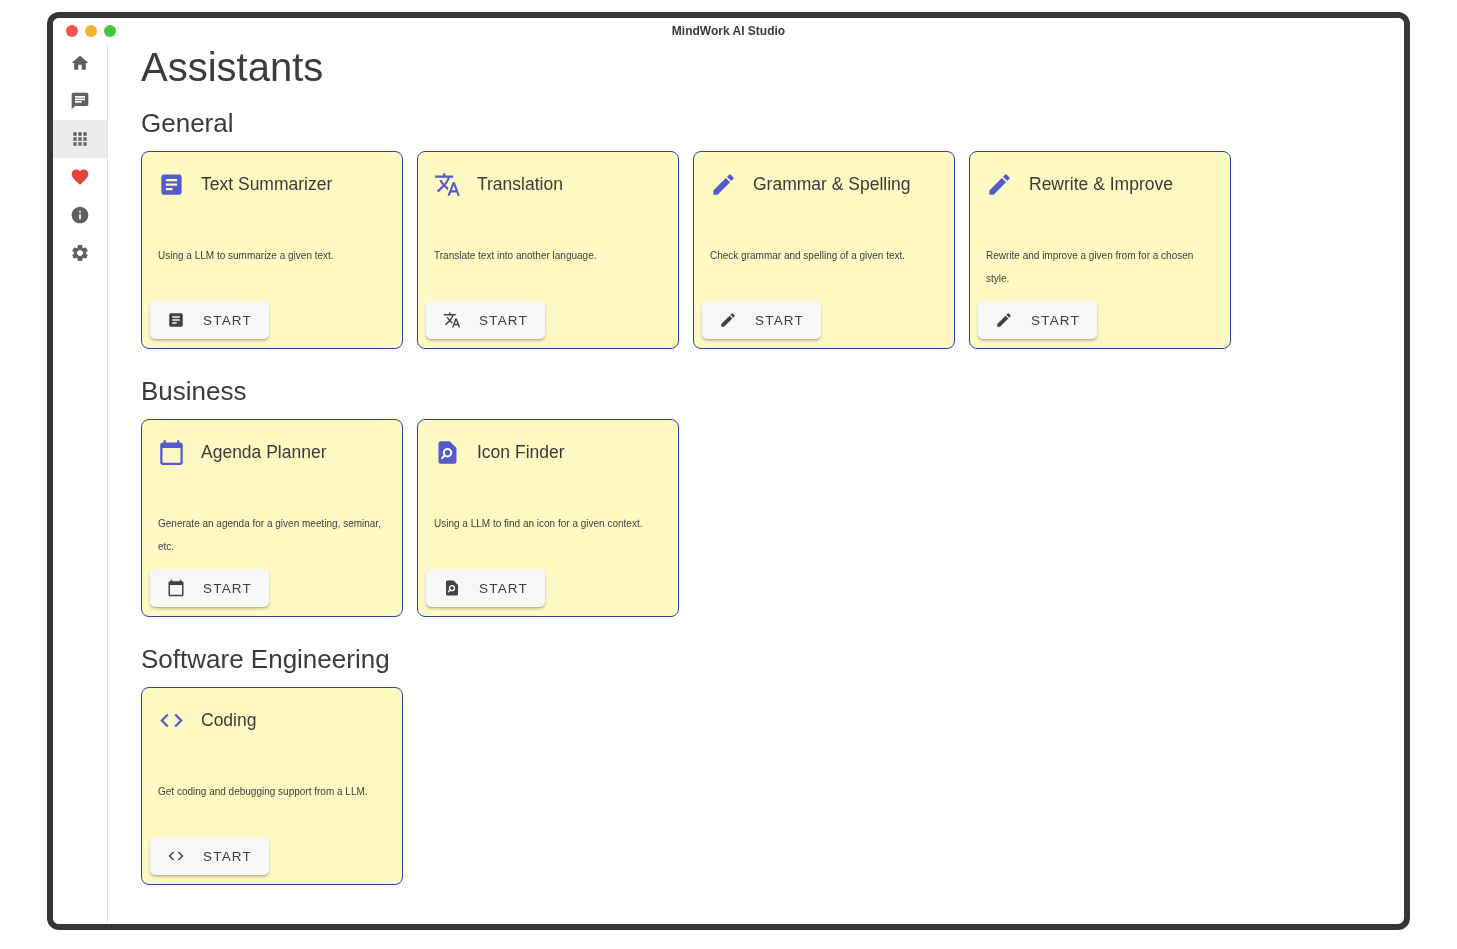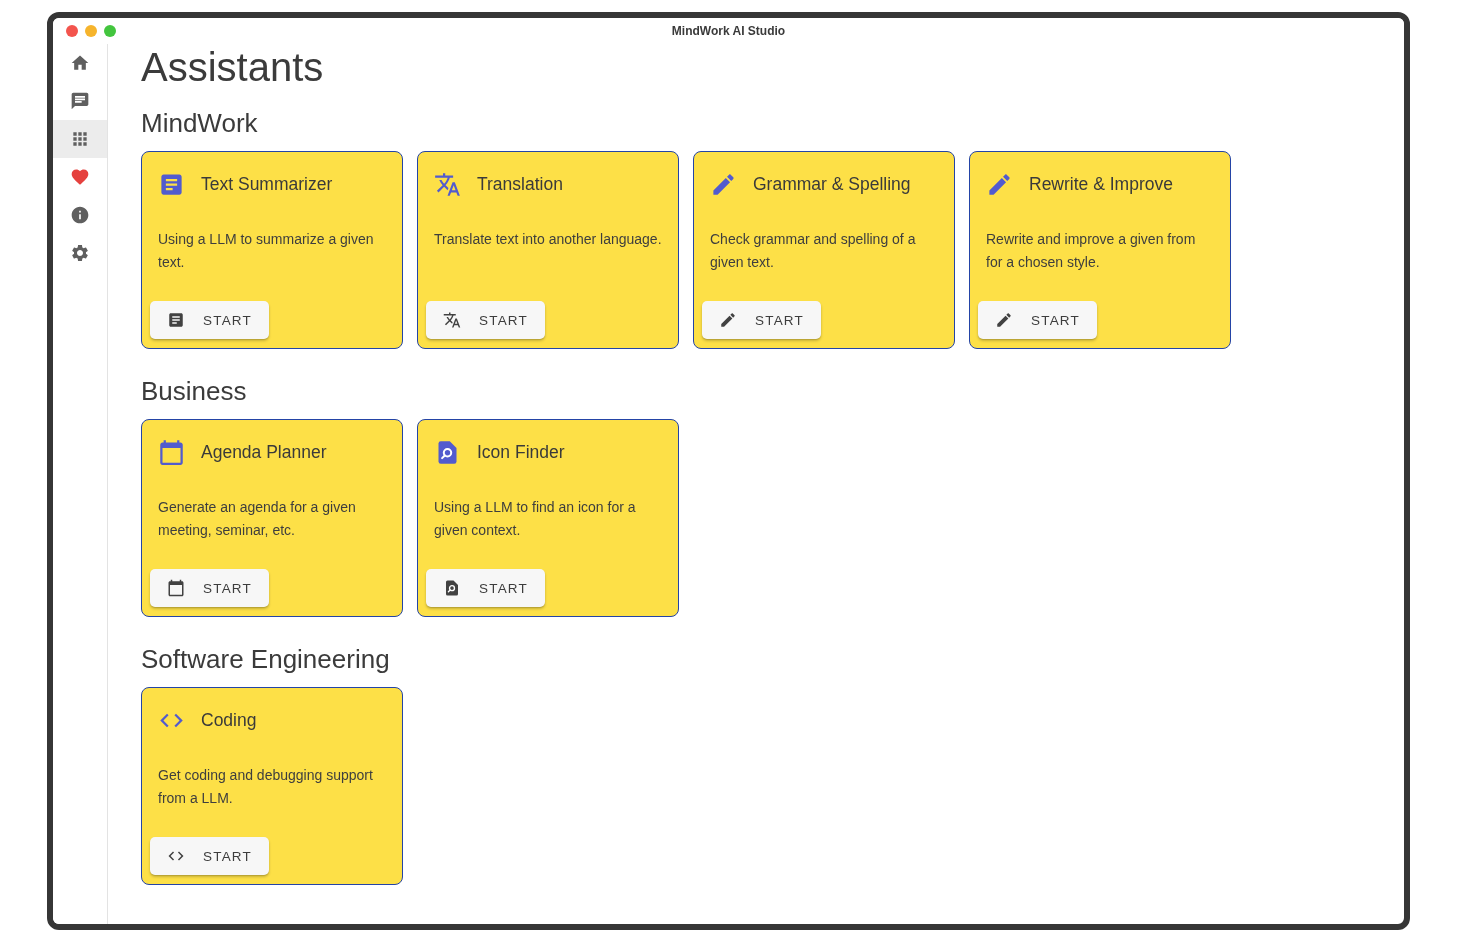--- a/index.html
+++ b/index.html
@@ -43,28 +43,28 @@
     font-size:40px; font-weight:400; color:#3b3b3b;
     margin:0; line-height:1.15;
   }
   .section { margin-top:18px; }
   .section-title {
     font-size:26px; font-weight:400; color:#3b3b3b;
     margin:0 0 13px; line-height:30px;
   }
   .card-row { display:flex; gap:14px; margin-bottom:27px; }
   .card {
-    width:262px; height:198px; background:#fde047;
+    width:262px; height:198px; background:#fef9c3;
     border:1.5px solid var(--card-border); border-radius:8px;
     display:flex; flex-direction:column;
   }
   .card-header { display:flex; align-items:center; gap:16px; padding:19px 16px 0; }
   .card-icon { width:27px; height:27px; fill:var(--accent); color:var(--accent); flex:0 0 auto; }
   .card-title { font-size:17.5px; font-weight:500; color:#3a3a3a; white-space:nowrap; }
-  .card-desc { padding:0 16px; margin-top:30px; font-size:14px; line-height:23px; color:#3e3e3e; }
+  .card-desc { padding:0 16px; margin-top:46px; font-size:10px; line-height:23px; color:#3e3e3e; }
   .start-btn {
     margin:auto 8px 9px; align-self:flex-start;
     display:flex; align-items:center; gap:18px; height:38px; padding:0 17px;
     background:#f7f7f7; border:none; border-radius:5px;
     box-shadow:0 2px 3px rgba(0,0,0,.2), 0 1px 1px rgba(0,0,0,.12);
     font-family:inherit; font-size:13.5px; font-weight:500;
     letter-spacing:1.2px; color:#3d3d3d; cursor:pointer;
   }
   .start-btn svg { width:18px; height:18px; fill:#424242; color:#424242; }
 </style>
@@ -153,21 +153,21 @@
       <div class="nav-item">
         <svg>
             <use href="#icon-gear"></use>
           </svg>
       </div>
     </nav>
     <main class="content">
       <h1 class="page-title">Assistants</h1>
       <div id="sections">
   <section class="section">
-    <h2 class="section-title">MindWork</h2>
+    <h2 class="section-title">General</h2>
     <div class="card-row">
   <div class="card">
     <div class="card-header">
       <svg class="card-icon icon-slot">
                     <use href="#icon-document"></use>
                   </svg>
       <span class="card-title">Text Summarizer</span>
     </div>
     <div class="card-desc">Using a LLM to summarize a given text.</div>
     <button class="start-btn">

